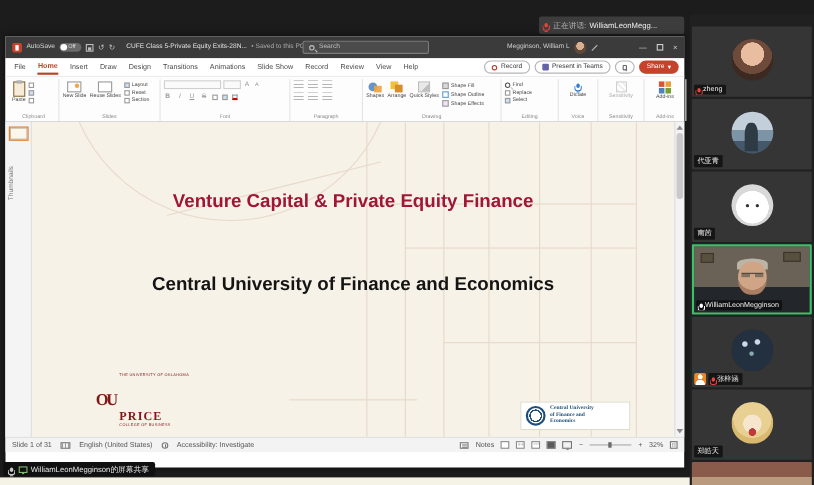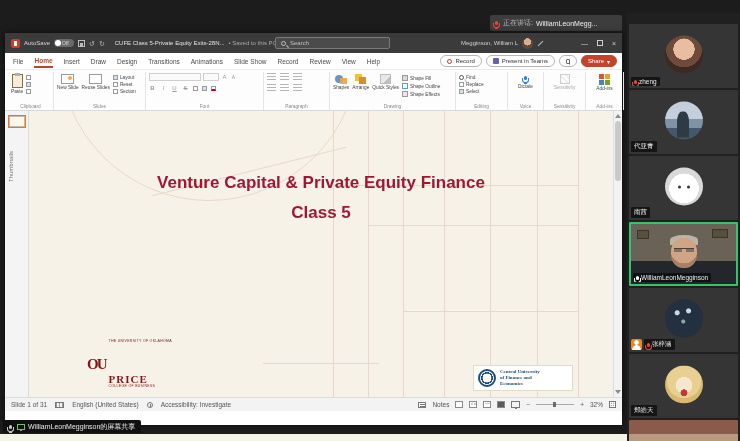--- a/index.html
+++ b/index.html
@@ -470,21 +470,21 @@
                 <i class="v" style="left:87%"></i>
                 <i class="v" style="left:94%"></i>
               <i class="h" style="left:52%; width:42%; top:26%"></i>
                 <i class="h" style="left:58%; width:36%; top:40%"></i>
               <i class="h" style="left:64%; width:30%; top:70%"></i>
                 <i class="h" style="left:40%; width:20%; top:88%"></i>
               <span class="arch-circle"></span>
                 <span class="arch-diag"></span>
             </div>
             <div class="slide-title">Venture Capital &amp; Private Equity Finance</div>
-            <div class="slide-title2">Class 5</div>
+            <div class="slide-sub">Central University of Finance and Economics</div>
             <div class="ou-logo">
               <span class="ou-mark">OU</span>
               <span class="ou-text">
                 <span class="ou-top">THE UNIVERSITY OF OKLAHOMA</span>
                 <span class="ou-price">PRICE</span>
                 <span class="ou-bottom">COLLEGE OF BUSINESS</span>
               </span>
             </div>
             <div class="cufe-logo">
               <span class="cufe-seal"></span>

